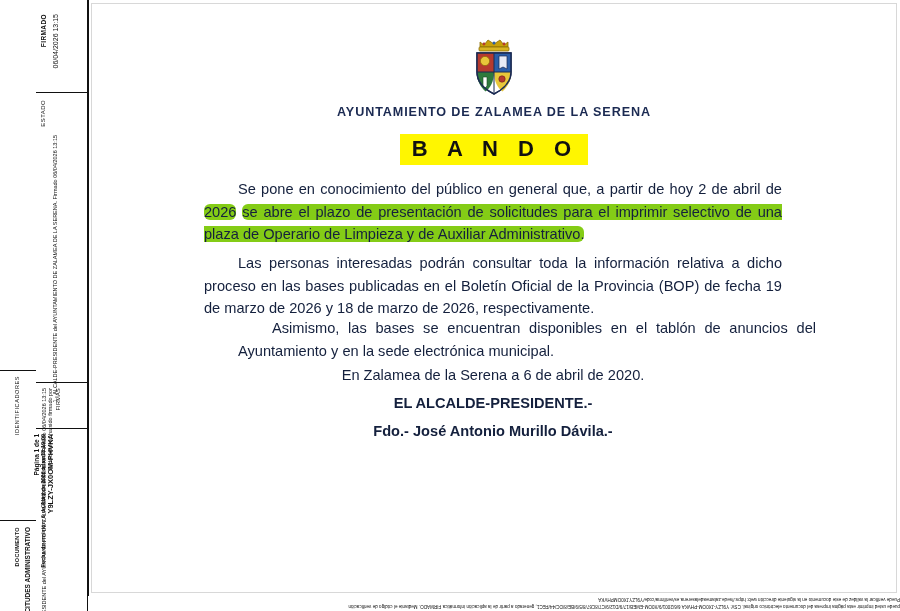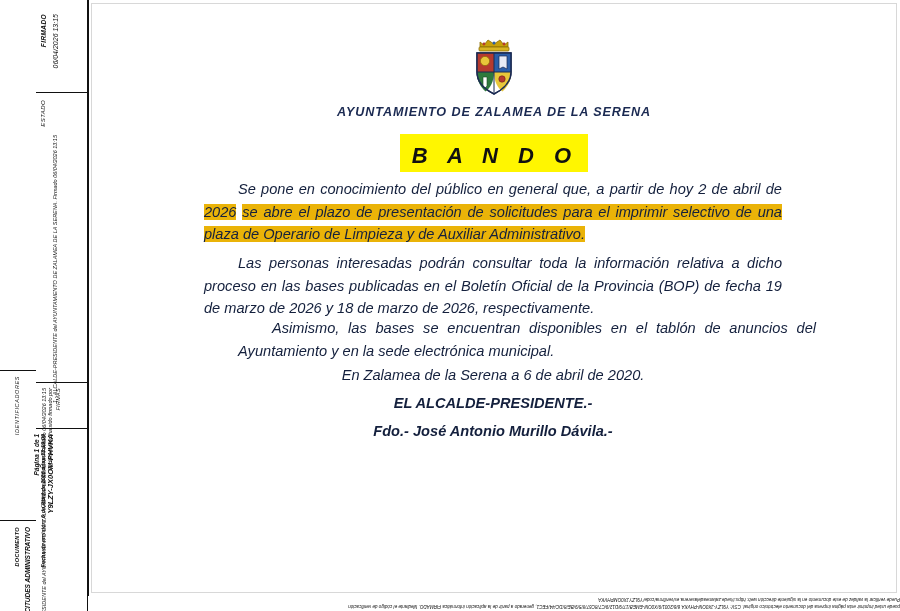--- a/index.html
+++ b/index.html
@@ -11,21 +11,20 @@
     overflow: hidden;
     position: relative;
   }
 
   
   #page {
     position: absolute;
     left: 0; top: 0;
     width: 764px; height: 611px;
     background: #ffffff;
-    font-style: italic;
   }
 
   
   #sidebar {
     position: absolute;
     left: 0; top: 0;
     width: 88px; height: 611px;
     background: #ffffff;
     border-right: 1px solid #111;
   }
@@ -171,31 +170,31 @@
     left: 0; right: 0; top: 130px;
     text-align: center;
   }
   #bando {
     display: inline-block;
     background: #fff600;
     color: #111;
     font-size: 22px;
     font-weight: bold;
     letter-spacing: 7px;
-    padding: 9px 10px 3px 12px;
+    padding: 2px 10px 3px 12px;
   }
 
   .para {
     position: absolute;
     font-size: 14.6px;
     color: #14203d;
     line-height: 1.55;
     text-align: justify;
   }
-  .hl { background: #eab308; }
+  .hl { background: #84cc16; border-radius: 6px; }
   .indent { display: inline-block; width: 34px; }
 
   #p1 { left: 112px; width: 578px; top: 174px; }
   #p2 { left: 112px; width: 578px; top: 248px; }
   #p3 { left: 112px; width: 578px; top: 313px; margin-left: 34px; }
   #p4 { left: 112px; width: 578px; top: 360px; text-align: center; }
   #p5 { left: 112px; width: 578px; top: 388px; text-align: center; font-weight: bold; }
   #p6 { left: 112px; width: 578px; top: 416px; text-align: center; font-weight: bold; }
   #p7 { left: 112px; width: 578px; top: 442px; text-align: center; }
 

